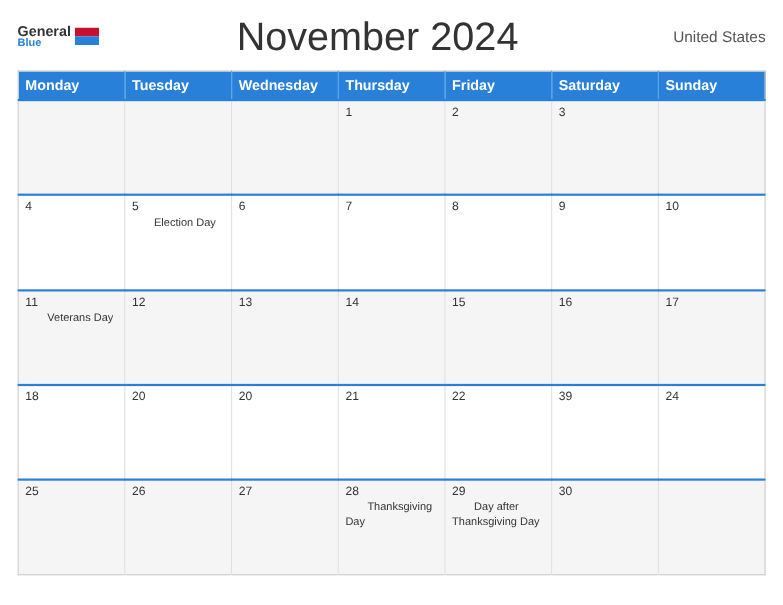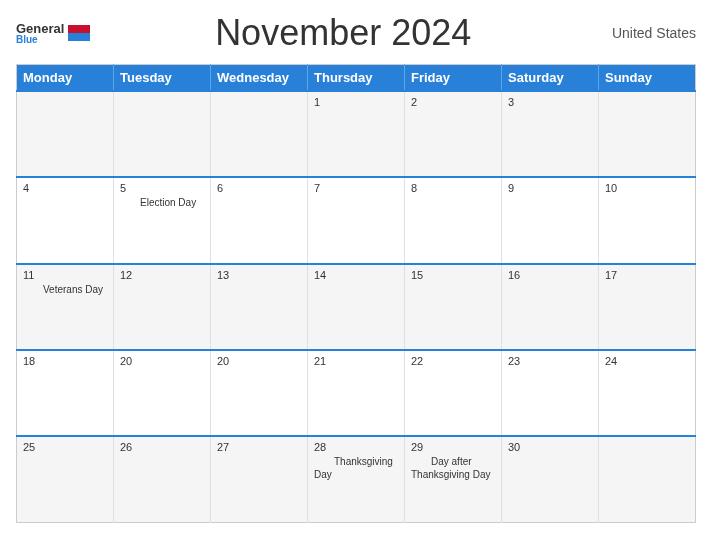--- a/index.html
+++ b/index.html
@@ -222,21 +222,21 @@
           <td>
             <span class="day-num">20</span>
           </td>
           <td>
             <span class="day-num">21</span>
           </td>
           <td>
             <span class="day-num">22</span>
           </td>
           <td>
-            <span class="day-num">23</span>
+            <span class="day-num">39</span>
           </td>
           <td>
             <span class="day-num">24</span>
           </td>
         </tr>
         <tr>
           <td>
             <span class="day-num">25</span>
           </td>
           <td>

